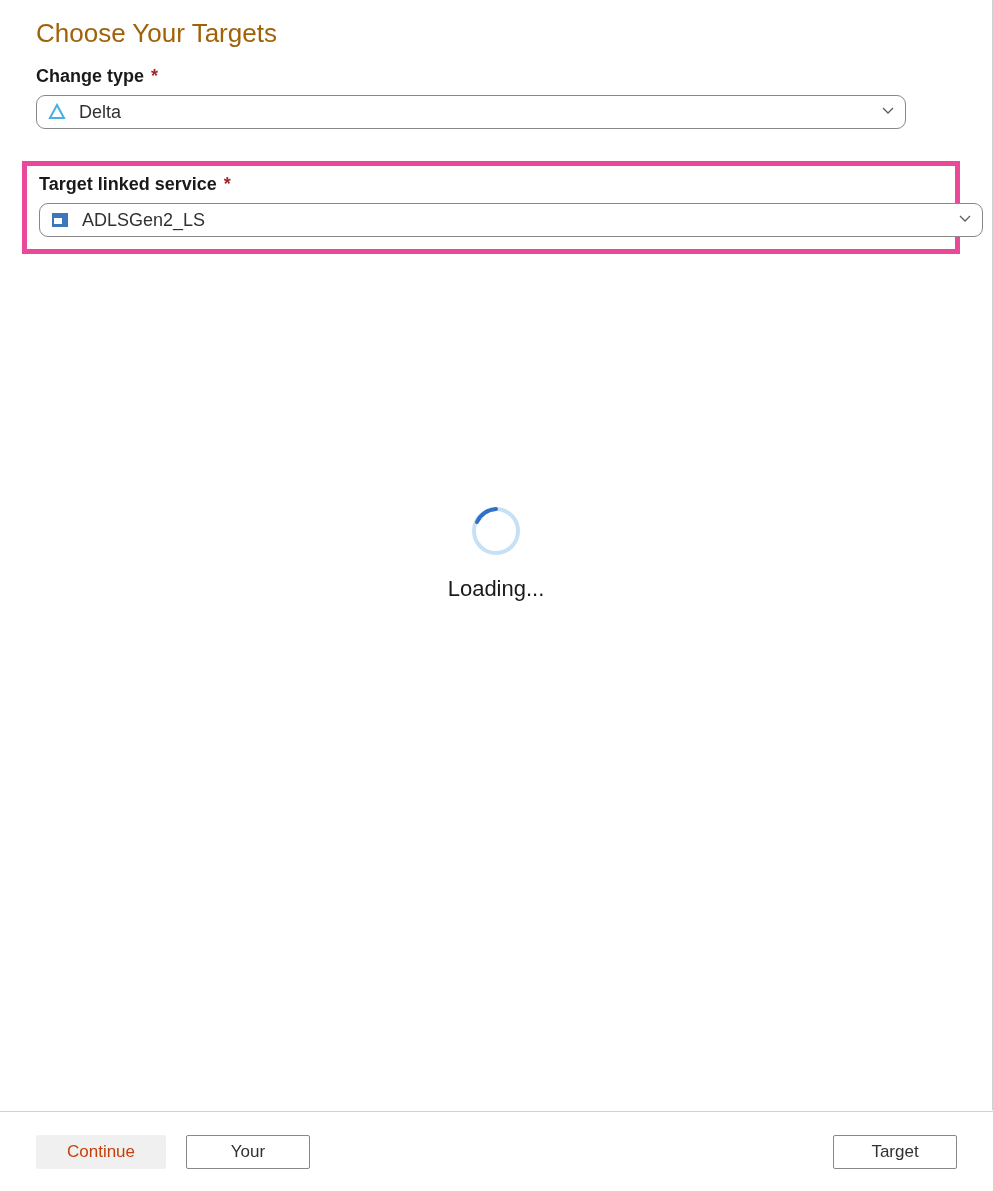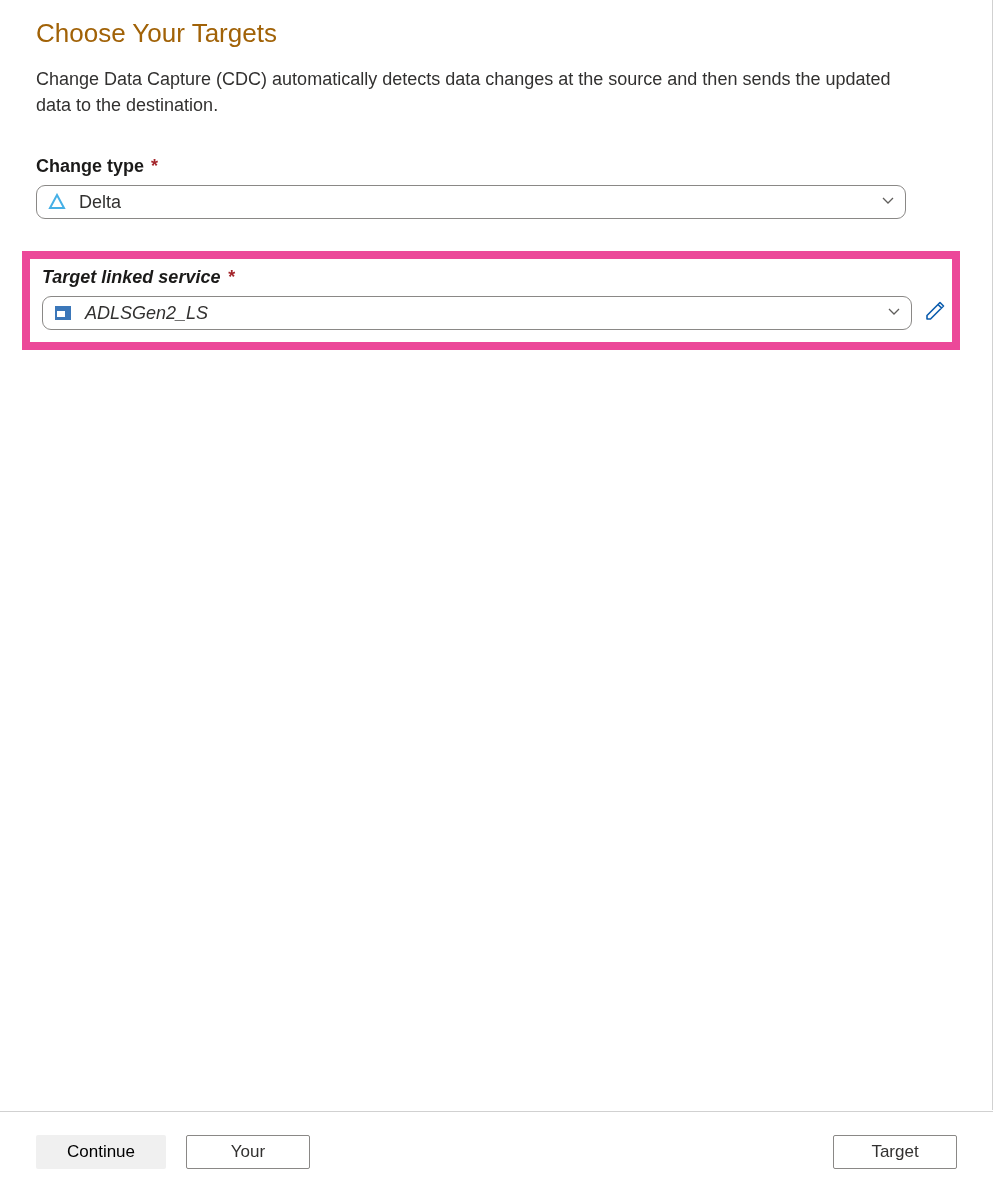--- a/index.html
+++ b/index.html
@@ -75,37 +75,36 @@
       color: #323130;
     }
     .chevron {
       flex-shrink: 0;
       color: #605e5c;
     }
     .target-type-row .dropdown {
       width: 870px;
     }
     .linked-service-highlight {
-      border: 8px solid #ec4899;
+      border: 5px solid #ec4899;
       padding: 8px 12px 12px 12px;
       margin-left: -14px;
       margin-right: -36px;
       width: 938px;
-      font-style: italic;
     }
     .linked-service-row {
       display: flex;
       align-items: flex-end;
       gap: 12px;
     }
     .linked-service-row .field-wrap {
       flex: 1;
     }
     .linked-service-row .dropdown {
-      width: 870px;
+      width: 944px;
     }
     .edit-icon-btn {
       width: 28px;
       height: 34px;
       display: flex;
       align-items: center;
       justify-content: center;
       cursor: pointer;
       color: #0b5cad;
     }
@@ -151,21 +150,21 @@
       border-radius: 2px;
       cursor: pointer;
       font-family: inherit;
       display: inline-flex;
       align-items: center;
       justify-content: center;
       min-width: 90px;
     }
     .btn-primary-disabled {
       background: #f0f0f0;
-      color: #000000;
+      color: #c2410c;
       border: none;
       cursor: default;
       min-width: 130px;
     }
     .btn-secondary {
       background: #ffffff;
       color: #323130;
       border: 1px solid #8a8886;
       min-width: 124px;
     }
@@ -177,21 +176,20 @@
       flex: 1;
     }
   </style>
 </head>
 <body>
 
 <div class="main-panel">
 
   <h1 class="page-title">Choose Your Targets</h1>
 
-  <p class="description">Change Data Capture (CDC) automatically detects data changes at the source and then sends the updated data to the destination.</p>
 
   <div class="field-group target-type-row">
     <label class="field-label">
       <span>Change type</span>
       <span class="required">*</span>
     </label>
     <div class="dropdown">
       <span class="icon-slot">
         <svg width="18" height="18" viewBox="0 0 18 18">
           <path d="M9 2 L16 15 L2 15 Z" fill="none" stroke="#46b0e6" stroke-width="2"></path>
@@ -233,20 +231,29 @@
           <span>
             <svg width="22" height="22" viewBox="0 0 22 22">
               <path d="M3 19 L3 15.5 L14 4.5 L17.5 8 L6.5 19 Z M14 4.5 L16 2.5 L19.5 6 L17.5 8 Z" fill="none" stroke="#0b5cad" stroke-width="1.6" stroke-linejoin="round"></path>
             </svg>
           </span>
         </div>
       </div>
     </div>
   </div>
 
+  <div class="loading-area">
+    <div class="spinner">
+      <svg width="54" height="54" viewBox="0 0 54 54">
+        <circle cx="27" cy="27" r="22" fill="none" stroke="#c7e0f4" stroke-width="4"></circle>
+        <path d="M27 5 A22 22 0 0 0 8 18" fill="none" stroke="#2f71c4" stroke-width="4" stroke-linecap="round"></path>
+      </svg>
+    </div>
+    <div class="loading-text">Loading...</div>
+  </div>
 
 </div>
 
 <div class="footer">
   <div class="footer-left">
     <button class="btn btn-primary-disabled" disabled="">Continue</button>
     <button class="btn btn-secondary">Your</button>
   </div>
   <div class="footer-spacer"></div>
   <button class="btn btn-secondary">Target</button>

